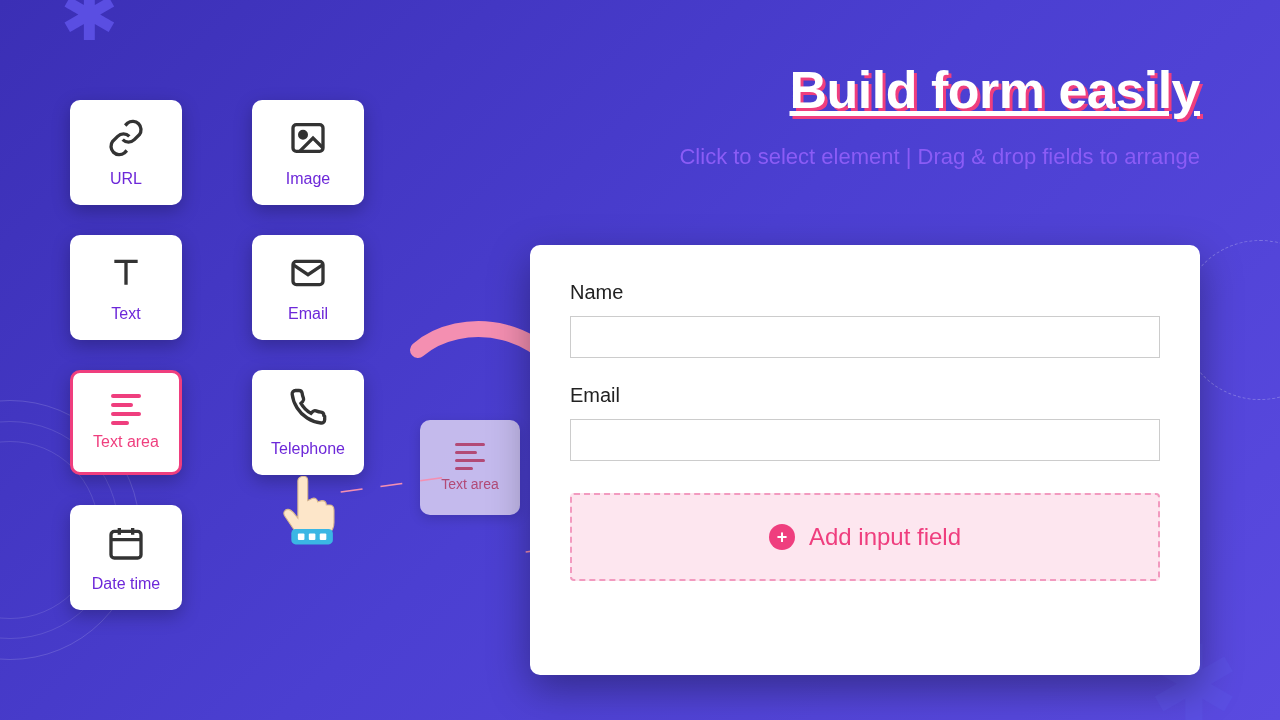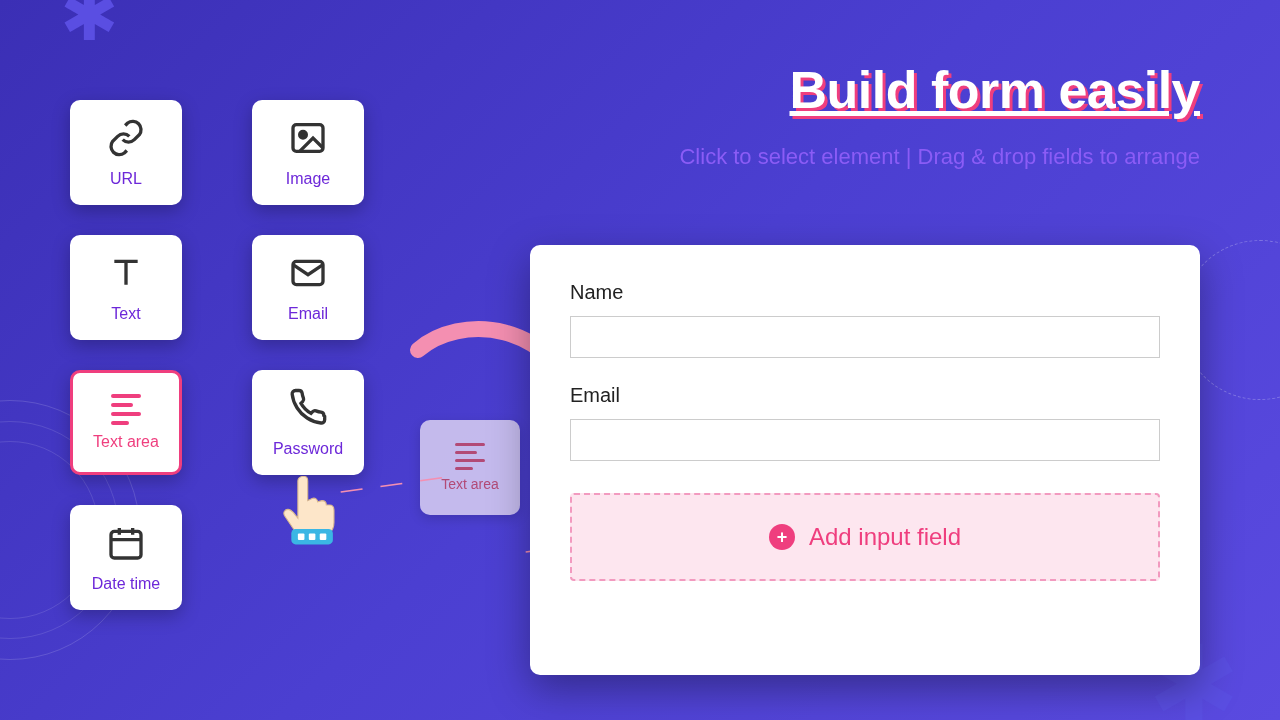--- a/index.html
+++ b/index.html
@@ -182,21 +182,21 @@
     </span>
     <span class="label">Text area</span>
   </div>
 
   <div class="tile">
     <span class="ico">
       <svg viewBox="0 0 24 24" fill="none" stroke="currentColor" stroke-width="2">
           <path d="M22 17v2a2 2 0 0 1-2.2 2 19 19 0 0 1-8.3-3 19 19 0 0 1-6-6A19 19 0 0 1 2.5 3.7 2 2 0 0 1 4.5 1.5h2a2 2 0 0 1 2 1.7c.1 1 .4 2 .8 3a2 2 0 0 1-.5 2l-1 1a16 16 0 0 0 6 6l1-1a2 2 0 0 1 2-.5c1 .4 2 .7 3 .8a2 2 0 0 1 1.7 2z"></path>
         </svg>
     </span>
-    <span class="label">Password</span>
+    <span class="label">Telephone</span>
   </div>
 
   <div class="tile">
     <span class="ico">
       <svg viewBox="0 0 24 24" fill="none" stroke="currentColor" stroke-width="2">
           <rect x="3" y="5" width="18" height="16" rx="2"></rect>
           <path d="M3 10h18M8 3v4M16 3v4"></path>
         </svg>
     </span>
     <span class="label">Date time</span>

